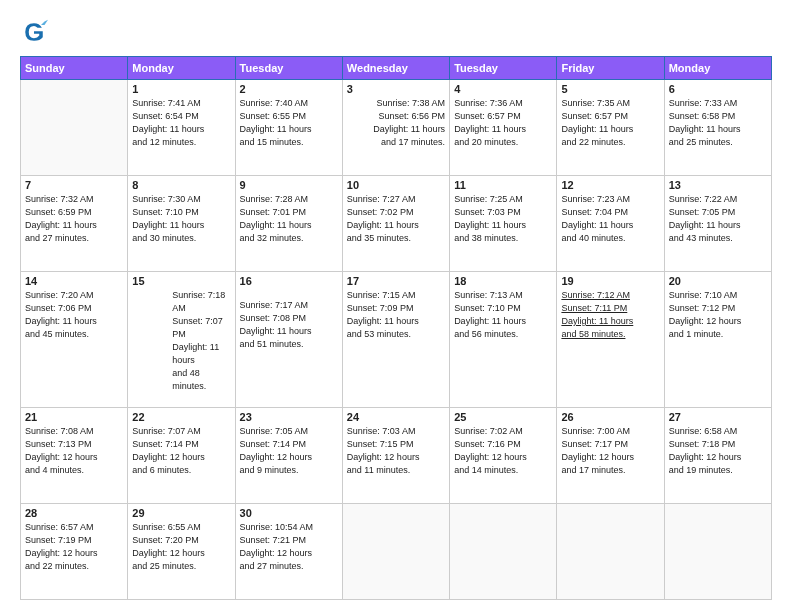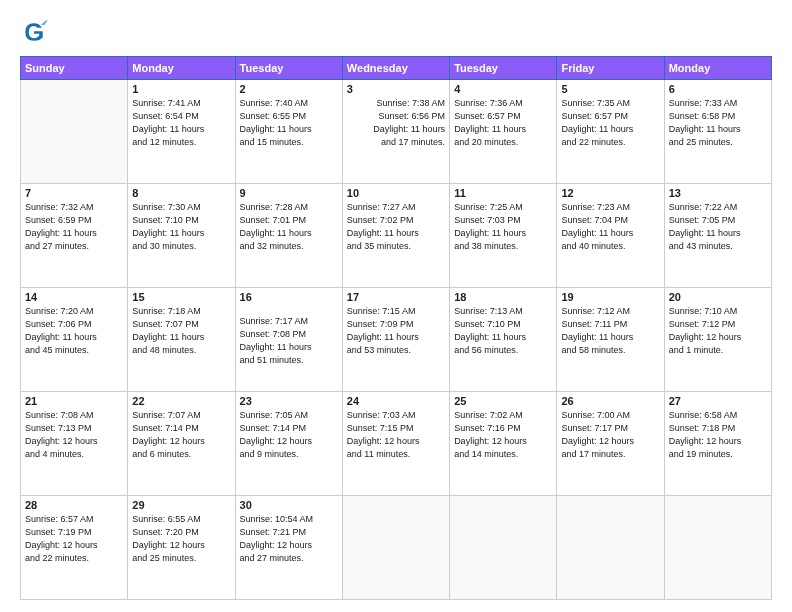--- a/index.html
+++ b/index.html
@@ -228,21 +228,21 @@
         <tr>
           <td>
             <span class="day-num">14</span>
             <div class="day-info" style="white-space: pre-line;">Sunrise: 7:20 AM
 Sunset: 7:06 PM
 Daylight: 11 hours
 and 45 minutes.</div>
           </td>
           <td>
             <span class="day-num">15</span>
-            <div class="day-info" style="white-space: pre-line;">Sunrise: 7:18 AM
+            <div class="day-info" style="white-space: pre-line; margin-left: 40px;">Sunrise: 7:18 AM
 Sunset: 7:07 PM
 Daylight: 11 hours
 and 48 minutes.</div>
           </td>
           <td>
             <span class="day-num">16</span>
             <div class="day-info" style="white-space: pre-line; margin-top: 12px;">Sunrise: 7:17 AM
 Sunset: 7:08 PM
 Daylight: 11 hours
 and 51 minutes.</div>
@@ -256,21 +256,21 @@
           </td>
           <td>
             <span class="day-num">18</span>
             <div class="day-info" style="white-space: pre-line;">Sunrise: 7:13 AM
 Sunset: 7:10 PM
 Daylight: 11 hours
 and 56 minutes.</div>
           </td>
           <td>
             <span class="day-num">19</span>
-            <div class="day-info" style="white-space: pre-line;">Sunrise: 7:12 AM
+            <div class="day-info" style="white-space: pre-line; text-decoration: underline;">Sunrise: 7:12 AM
 Sunset: 7:11 PM
 Daylight: 11 hours
 and 58 minutes.</div>
           </td>
           <td>
             <span class="day-num">20</span>
             <div class="day-info" style="white-space: pre-line;">Sunrise: 7:10 AM
 Sunset: 7:12 PM
 Daylight: 12 hours
 and 1 minute.</div>

